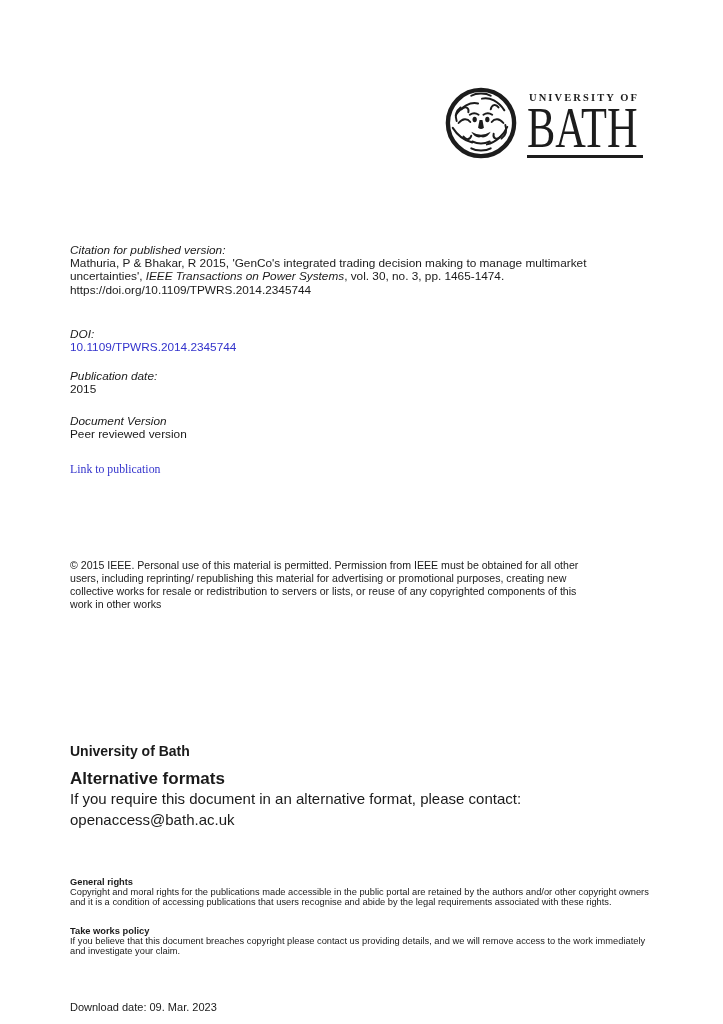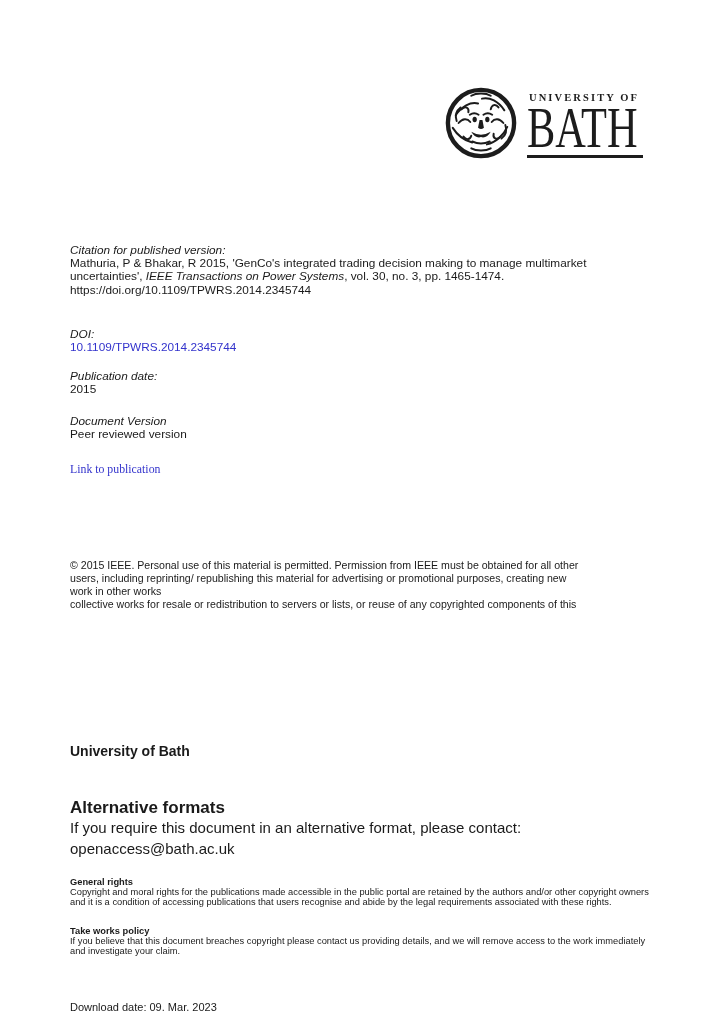--- a/index.html
+++ b/index.html
@@ -39,21 +39,21 @@
   .citation-block   { top: 244px; }
   .doi-block        { top: 328px; }
   .pubdate-block    { top: 370px; }
   .docver-block     { top: 415px; }
   .linkpub-block    { top: 463px; font-family: Liberation Serif, serif; }
 
   .copyright-block  { top: 559px; font-size: 10.6px; line-height: 13px; }
 
   .institution-heading { top: 743px; font-size: 14px; font-weight: bold; }
 
-  .altformats-block { top: 798px; }
+  .altformats-block { top: 769px; }
   .altformats-heading { font-size: 17px; font-weight: bold; line-height: 20px; }
   .altformats-line { font-size: 15px; line-height: 20.5px; }
 
   .smallprint { font-size: 9.3px; line-height: 10.2px; }
   .smallprint-heading { font-weight: bold; }
   .rights-block   { top: 877px; }
   .takedown-block { top: 926px; }
 
   .download-date { top: 1001px; font-size: 11px; }
 </style>
@@ -122,22 +122,22 @@
     <div>Peer reviewed version</div>
   </div>
 
   <div class="abs linkpub-block body-sm">
     <a class="link">Link to publication</a>
   </div>
 
   <div class="abs copyright-block">
     <div class="nowrap">© 2015 IEEE. Personal use of this material is permitted. Permission from IEEE must be obtained for all other</div>
     <div class="nowrap">users, including reprinting/ republishing this material for advertising or promotional purposes, creating new</div>
+    <div class="nowrap">collective works for resale or redistribution to servers or lists, or reuse of any copyrighted components of this</div>
     <div class="nowrap">work in other works</div>
-    <div class="nowrap">collective works for resale or redistribution to servers or lists, or reuse of any copyrighted components of this</div>
   </div>
 
   <div class="abs institution-heading">University of Bath</div>
 
   <div class="abs altformats-block">
     <div class="altformats-heading">Alternative formats</div>
     <div class="altformats-line nowrap">If you require this document in an alternative format, please contact:</div>
     <div class="altformats-line nowrap">openaccess@bath.ac.uk</div>
   </div>
 

